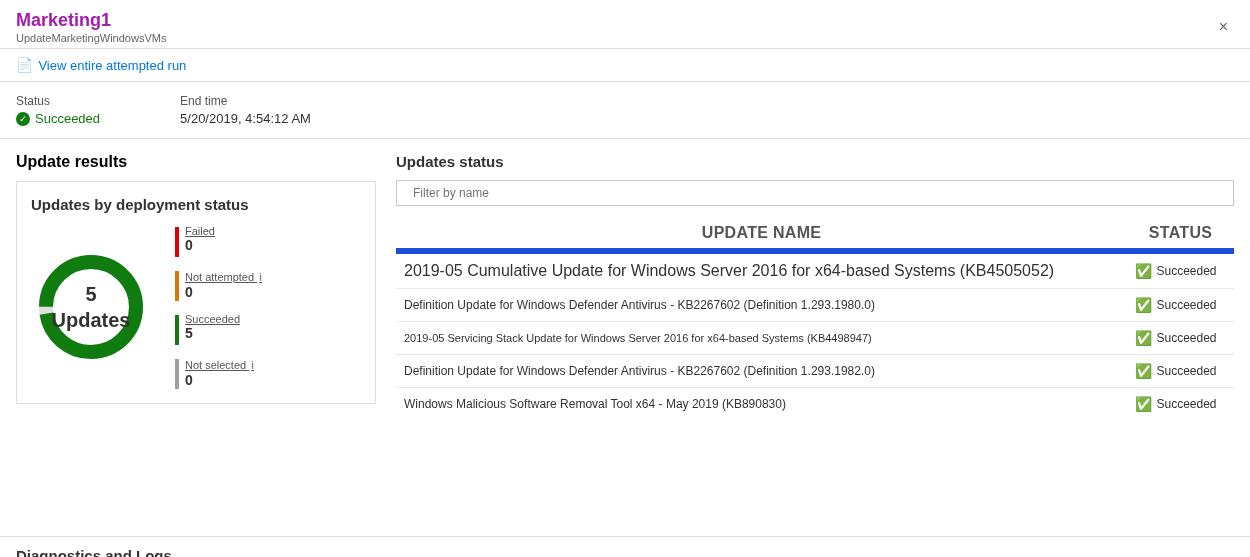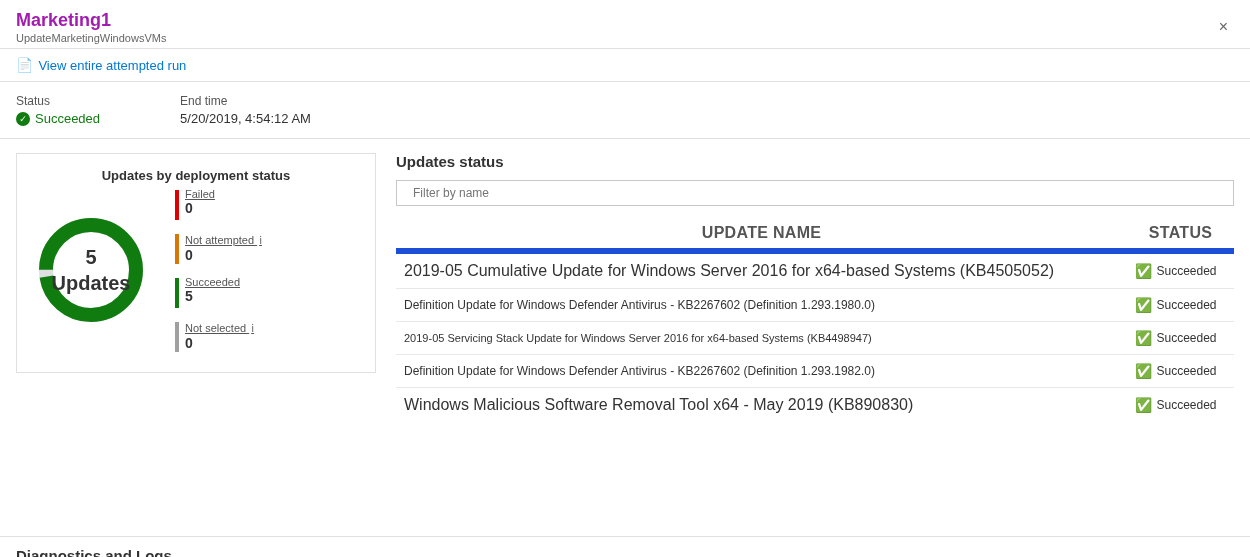--- a/index.html
+++ b/index.html
@@ -33,21 +33,21 @@
     .main-content { display: flex; padding: 14px 16px; gap: 20px; height: calc(557px - 130px - 30px); }
 
     .left-panel { width: 360px; flex-shrink: 0; }
     .right-panel { flex: 1; }
 
     .section-title { font-size: 16px; font-weight: 600; margin-bottom: 10px; color: #000; }
 
     .chart-box {
       border: 1px solid #e0e0e0; padding: 14px; min-height: 220px;
     }
-    .chart-box-title { font-size: 13px; font-weight: 600; margin-bottom: 5px; text-align: center; }
+    .chart-box-title { font-size: 15px; font-weight: 600; margin-bottom: 12px; }
 
     .chart-container { display: flex; align-items: center; gap: 24px; }
 
     .donut-wrapper { position: relative; width: 120px; height: 120px; flex-shrink: 0; }
     .donut-center-label {
       position: absolute; top: 50%; left: 50%; transform: translate(-50%,-50%);
       text-align: center; font-size: 11px; line-height: 1.3;
     }
     .donut-center-label span { display: block; font-size: 20px; font-weight: 700; }
 
@@ -114,20 +114,21 @@
   </div>
   <div class="status-group">
     <label>End time</label>
     <div class="status-value">5/20/2019, 4:54:12 AM</div>
   </div>
 </div>
 
 <div class="main-content">
 
   <div class="left-panel">
+    <div class="section-title">Update results</div>
     <div class="chart-box">
       <div class="chart-box-title">Updates by deployment status</div>
       <div class="chart-container">
 
         <div class="donut-wrapper">
           <svg class="donut-svg" viewBox="0 0 120 120">
 
             <circle cx="60" cy="60" r="45" fill="none" stroke="#e0e0e0" stroke-width="14"></circle>
 
             <circle cx="60" cy="60" r="45" fill="none" stroke="#107c10" stroke-width="14" stroke-dasharray="275 7" stroke-dashoffset="70" transform="rotate(-90 60 60)"></circle>
@@ -214,21 +215,21 @@
           <tr>
       <td style="font-size:12px;">Definition Update for Windows Defender Antivirus - KB2267602 (Definition 1.293.1982.0)</td>
       <td>
         <div class="status-cell">
           <span class="success-icon">✅</span>
           <span>Succeeded</span>
         </div>
       </td>
     </tr>
           <tr>
-      <td style="font-size:16px;margin-top:44px;">Windows Malicious Software Removal Tool x64 - May 2019 (KB890830)</td>
+      <td style="font-size:12px;margin-top:44px;">Windows Malicious Software Removal Tool x64 - May 2019 (KB890830)</td>
       <td>
         <div class="status-cell">
           <span class="success-icon">✅</span>
           <span>Succeeded</span>
         </div>
       </td>
     </tr>
         </tbody>
     </table>
   </div>

